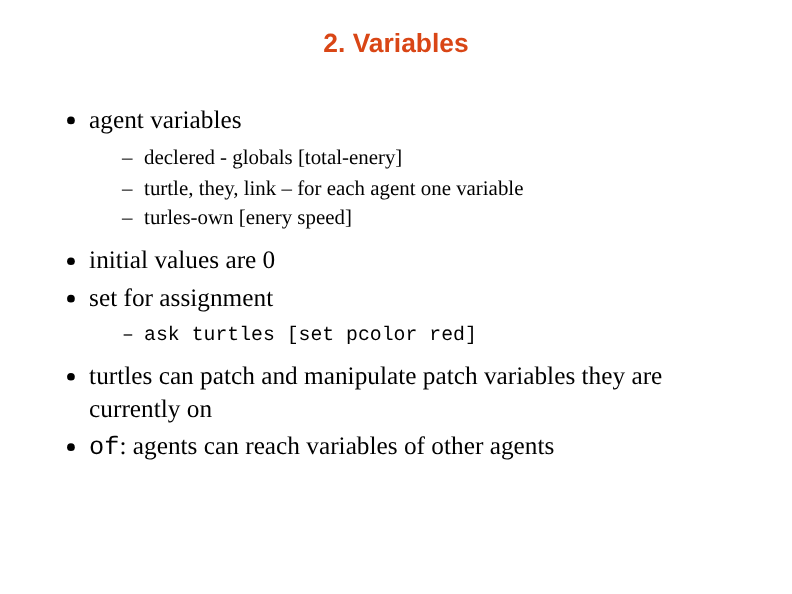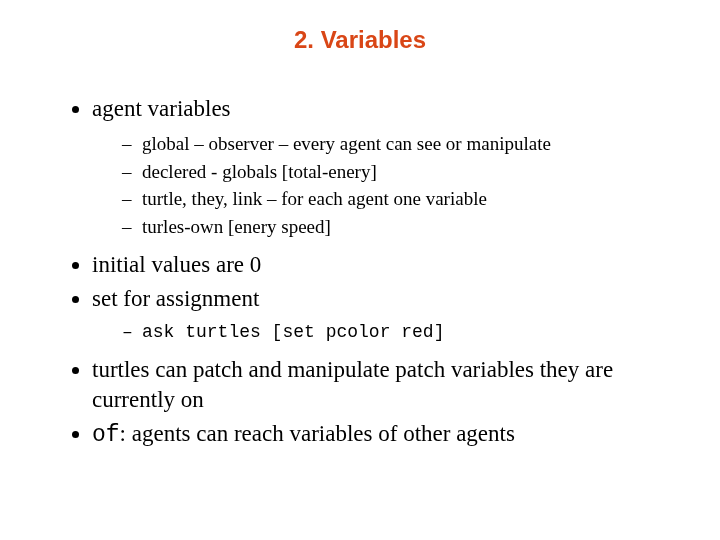--- a/index.html
+++ b/index.html
@@ -22,21 +22,21 @@
     text-align: center;
     font-family: Arial, Helvetica, sans-serif;
     font-weight: bold;
     color: #d94616;
     font-size: 24px;
     margin-top: 6px;
     margin-bottom: 40px;
   }
   ul.level1 {
     list-style-type: disc;
-    margin: 12px;
+    margin: 1px;
     padding-left: 30px;
     font-size: 23px;
   }
   ul.level1 > li {
     margin-bottom: 4px;
     line-height: 1.3;
   }
   ul.level2 {
     list-style-type: none;
     margin: 8px 0 10px 0;
@@ -70,21 +70,20 @@
 <body>
 
 <div class="slide">
   <div class="title">2. Variables</div>
 
   <ul class="level1">
 
     <li>
       <span>agent variables</span>
       <ul class="level2">
-        <li>global – observer – every agent can see or manipulate</li>
         <li>declered - globals [total-enery]</li>
         <li>turtle, they, link – for each agent one variable</li>
         <li>turles-own [enery speed]</li>
       </ul>
     </li>
 
     <li>
       <span>initial values are 0</span>
     </li>
 

